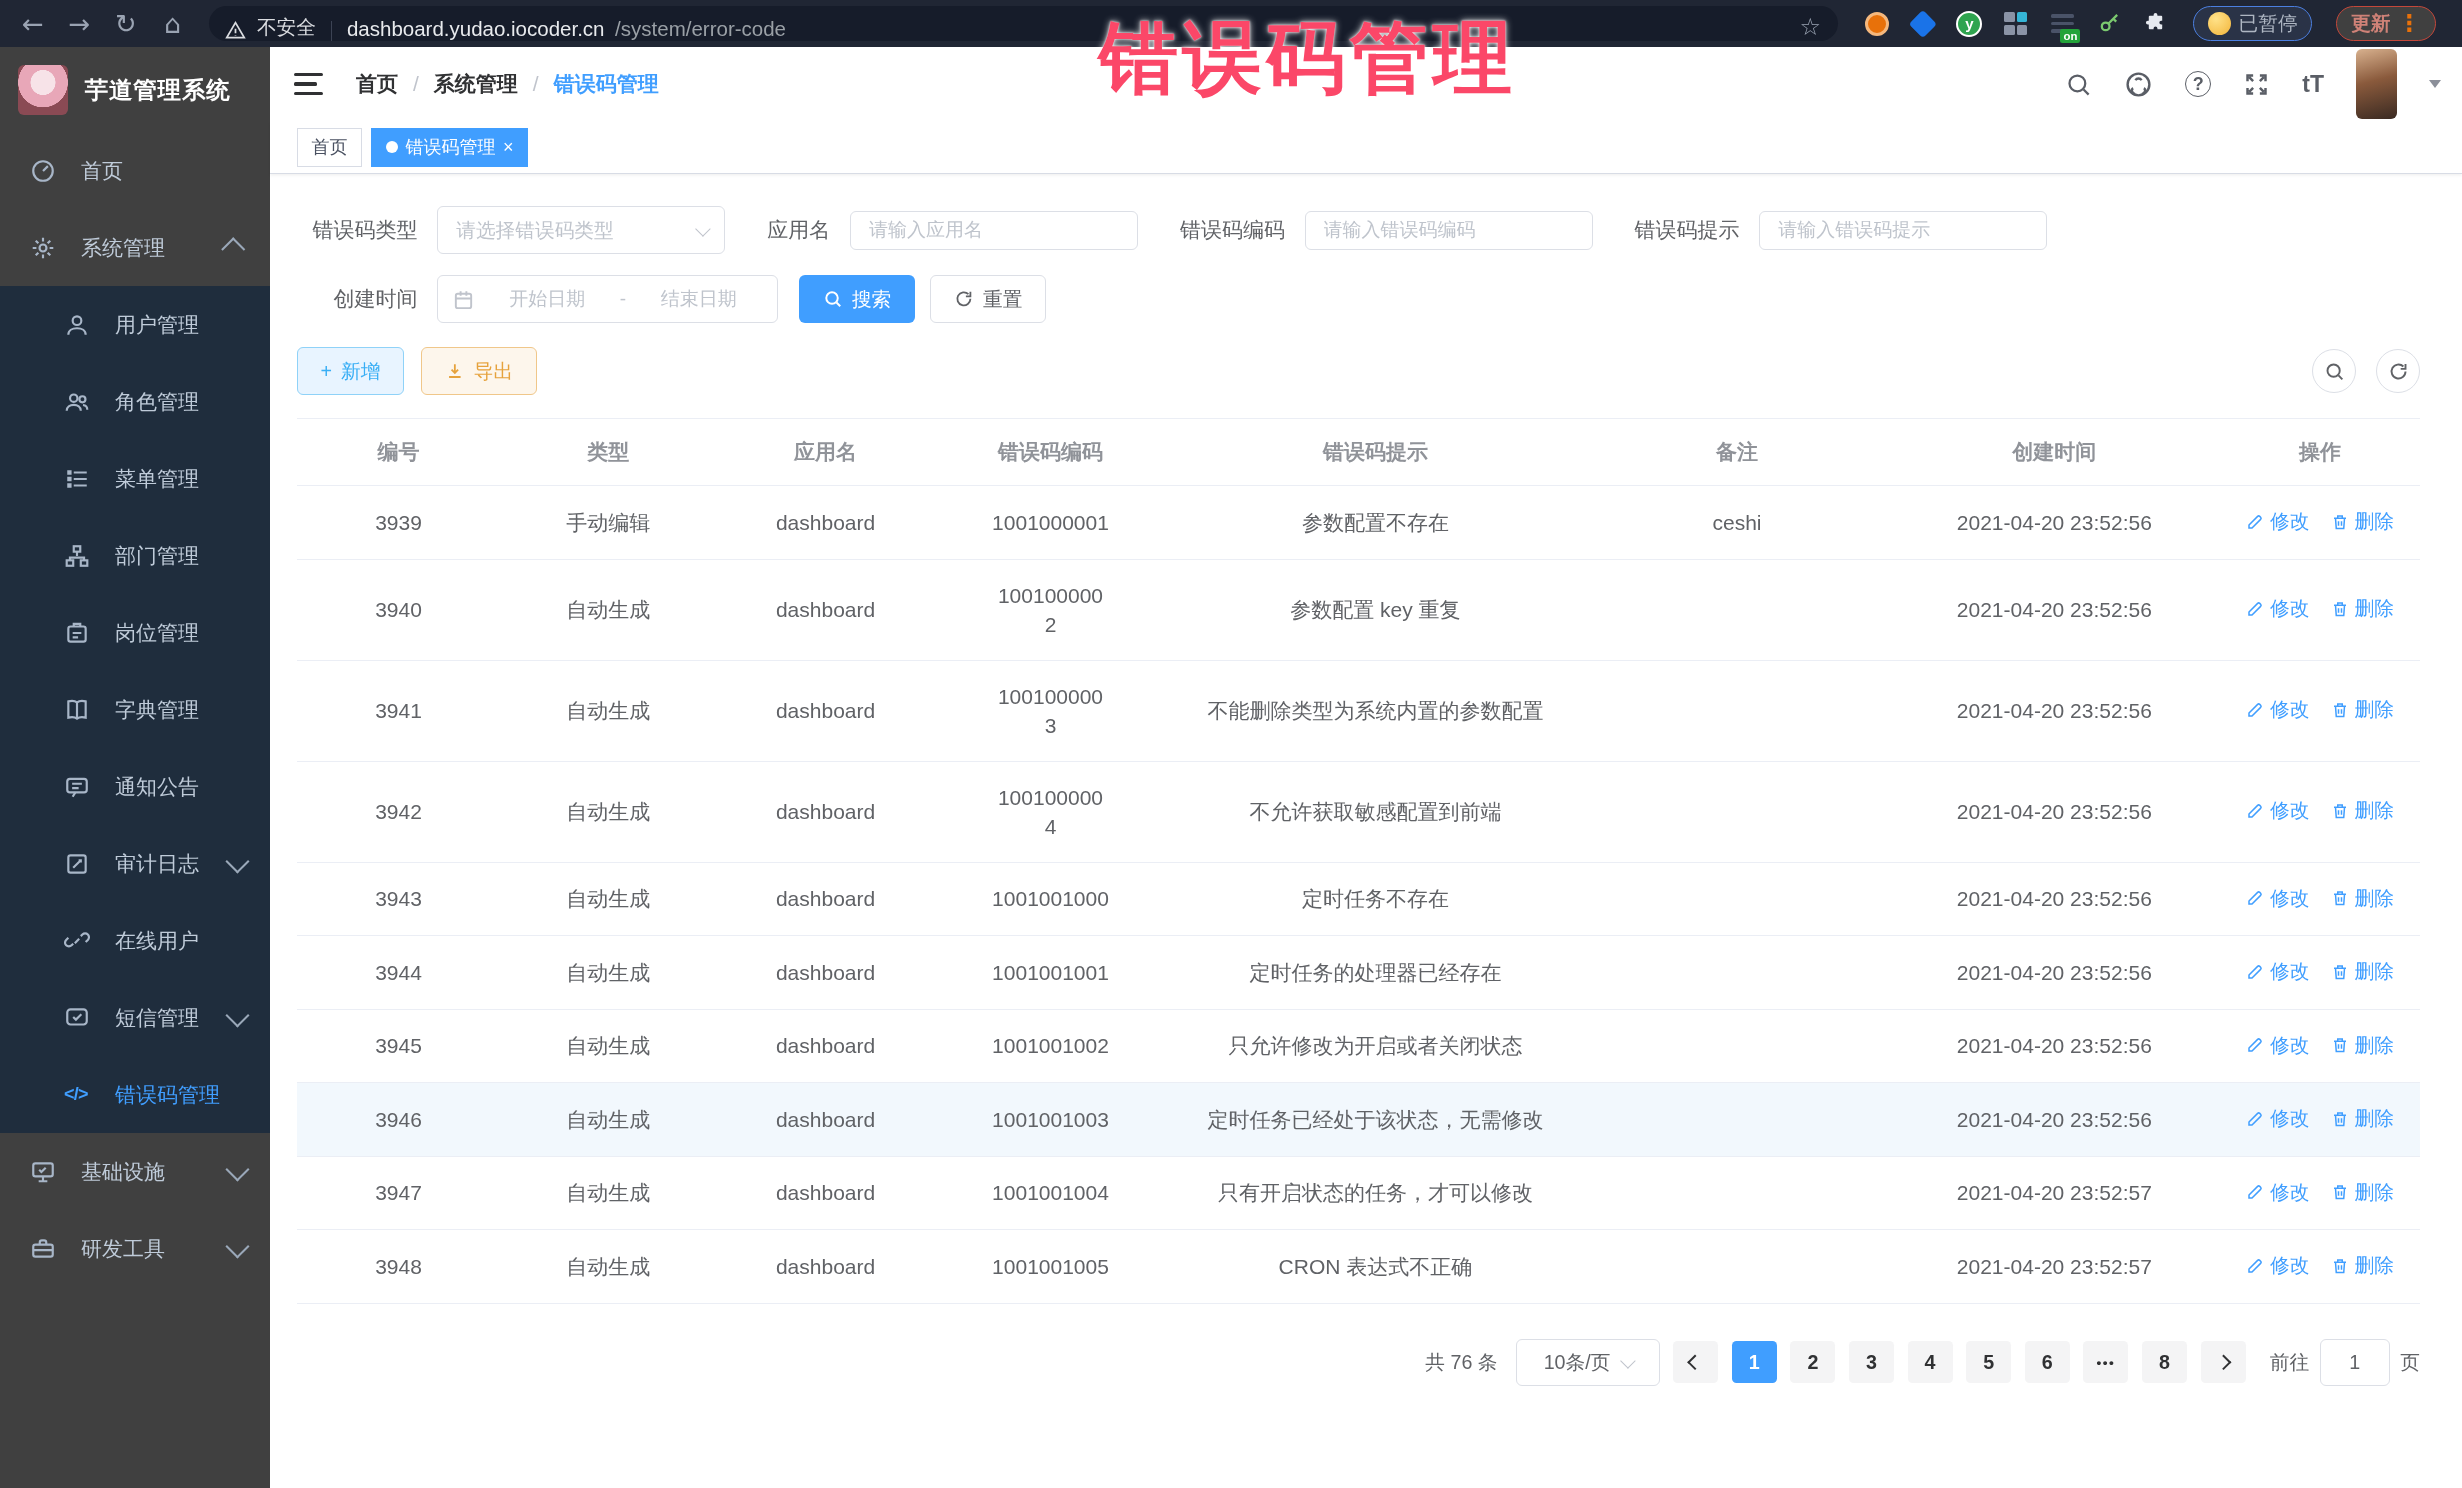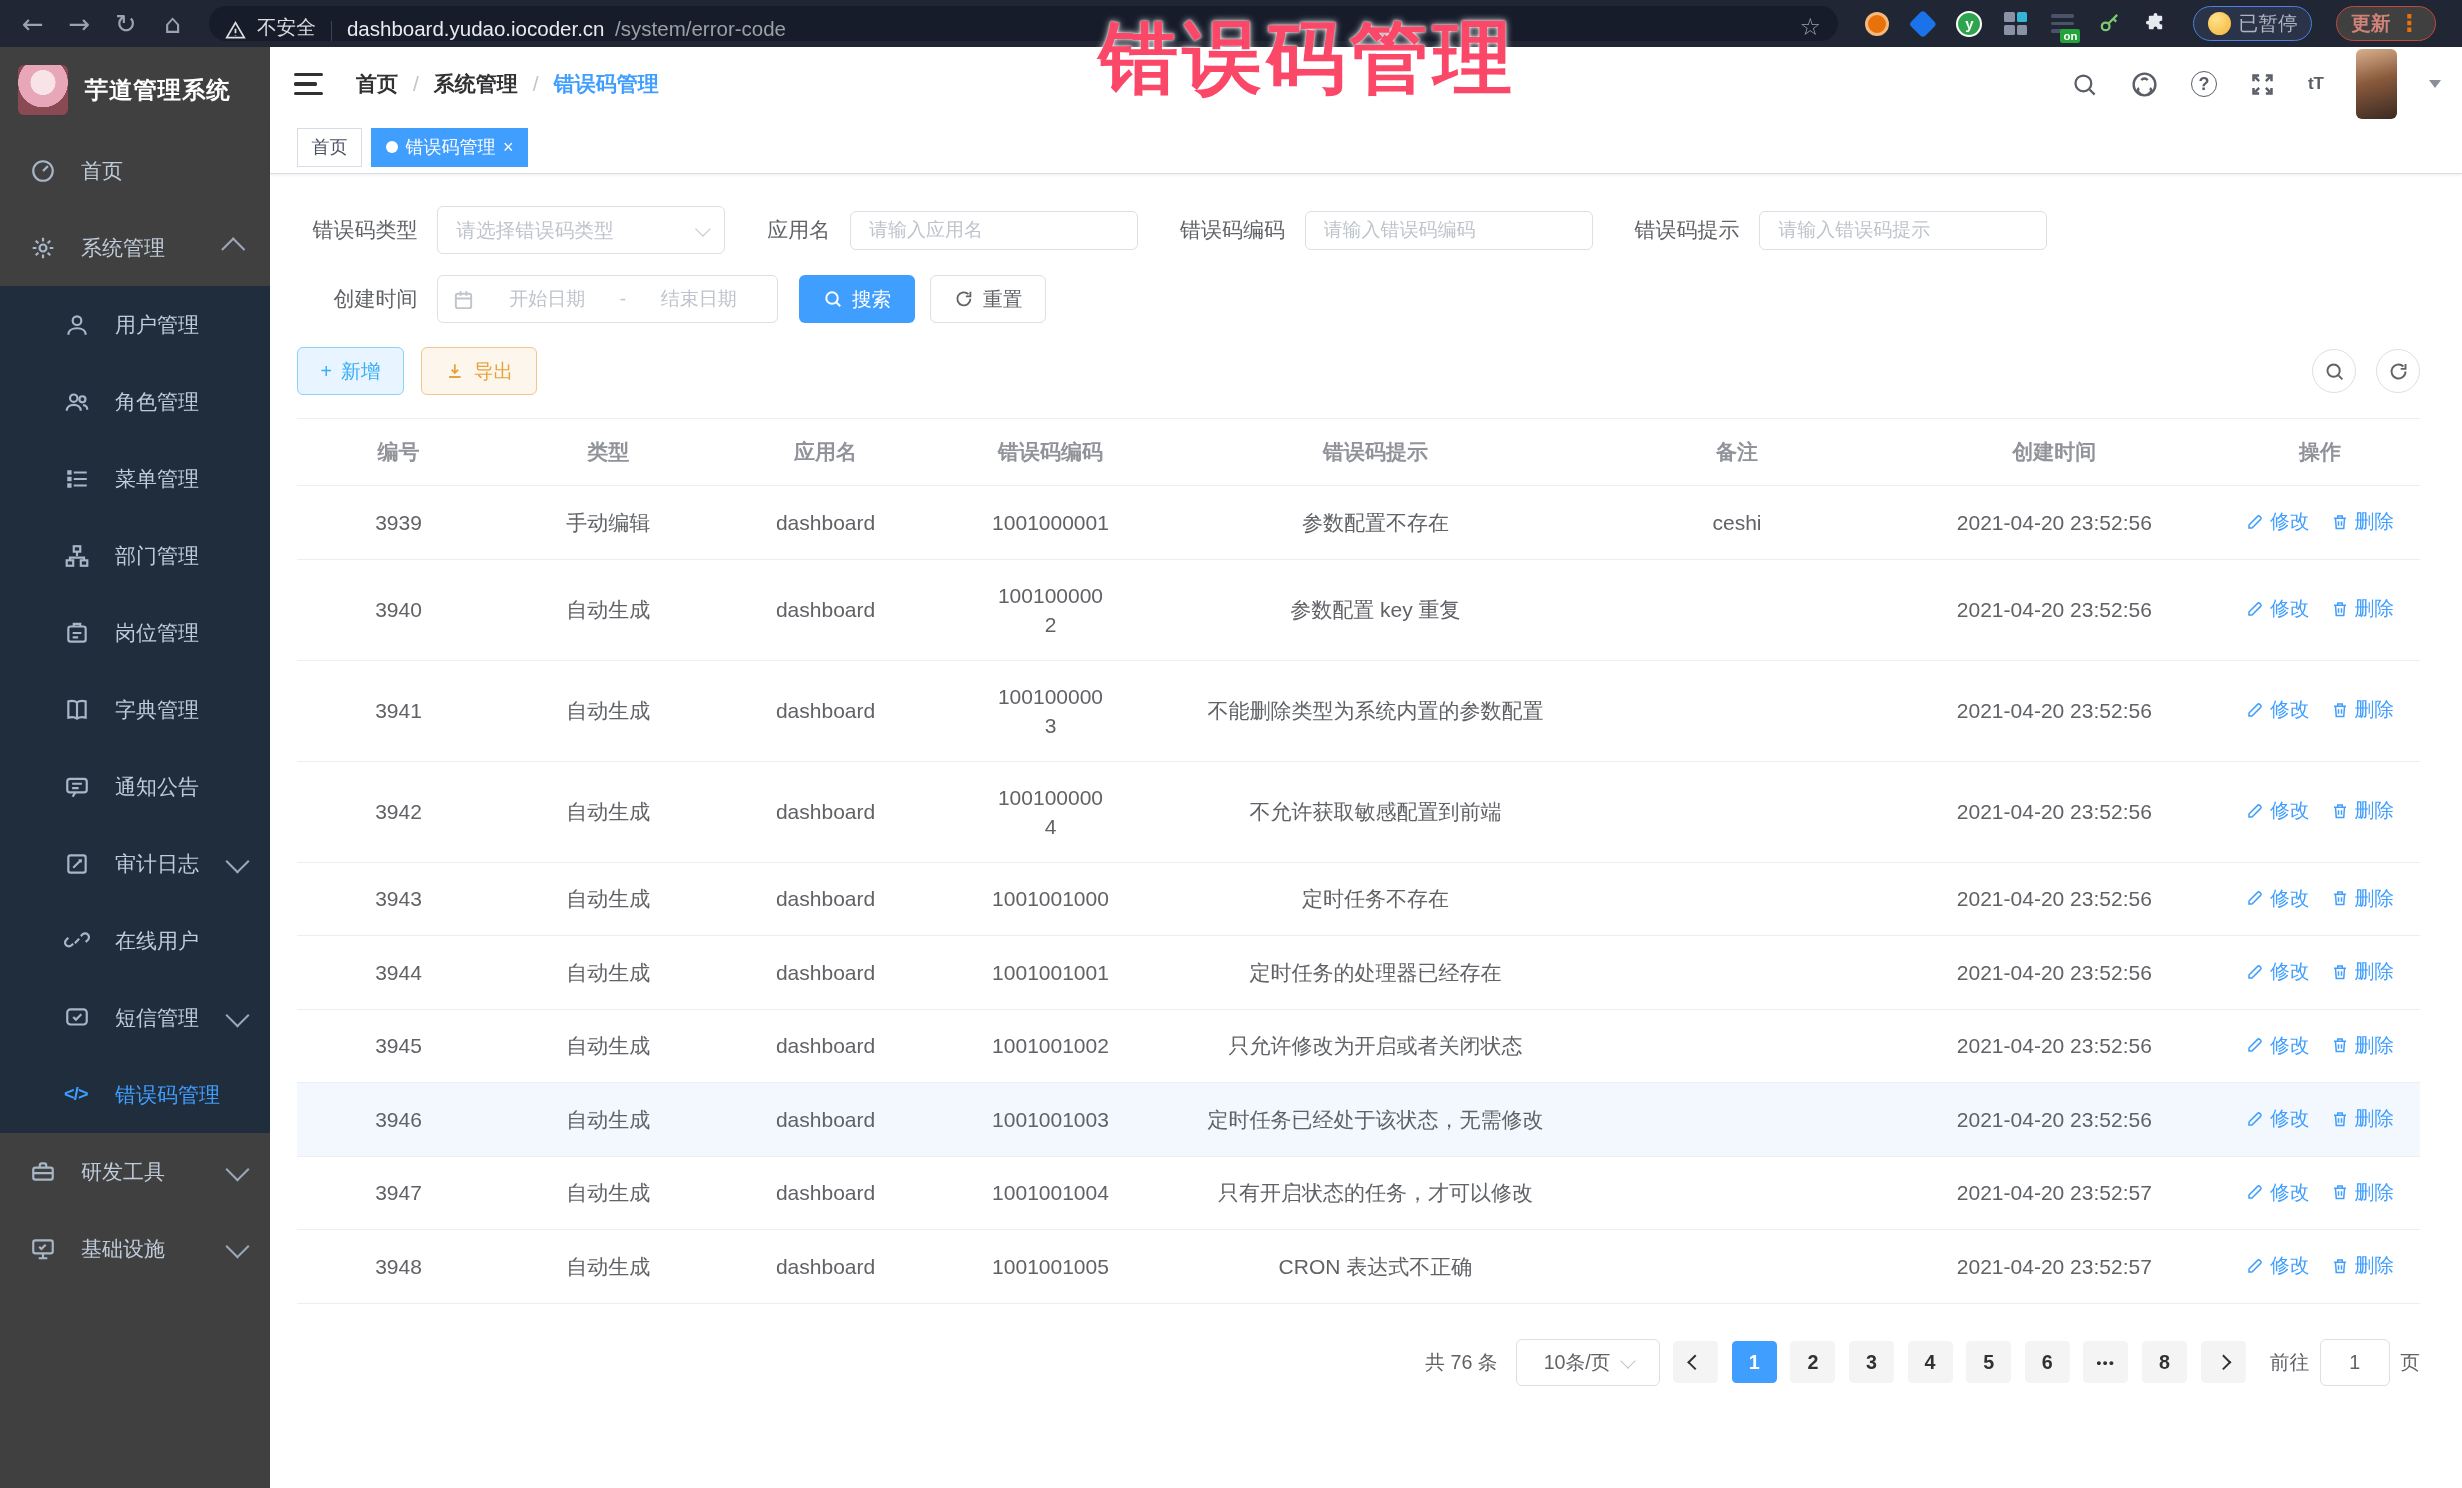--- a/index.html
+++ b/index.html
@@ -67,21 +67,21 @@
   .hamburger { margin-left:24px; display:flex; flex-direction:column; gap:6px; cursor:pointer; }
   .hamburger i { width:29px; height:3.4px; background:#303133; border-radius:1.5px; }
   .hamburger i:nth-child(2){ width:23px; }
   .breadcrumb { margin-left:33px; display:flex; align-items:center; gap:15px; font-size:21px; }
   .bc-item { color:#303133; font-weight:700; }
   .bc-sep { color:#c0c4cc; font-weight:400; }
   .bc-item.current { color:#409eff; font-weight:600; }
   .nav-right { margin-left:auto; display:flex; align-items:center; gap:32px; padding-right:21px; }
   .nico { color:#5a5e66; }
   .help-circle { width:26px; height:26px; border:1.9px solid #5a5e66; border-radius:50%; display:flex; align-items:center; justify-content:center; font-size:18px; font-weight:700; color:#5a5e66; }
-  .font-size-ic { font-size:17px; font-weight:700; color:#5a5e66;text-align:center; }
+  .font-size-ic { font-size:23px; font-weight:700; color:#5a5e66;text-align:center; }
   .user-avatar { width:41px; height:70px; border-radius:6px; background:linear-gradient(160deg,#caa 灰, #000); background:linear-gradient(165deg,#d8b18e 0%,#8a5a3c 45%,#3a2a22 100%); }
   .nav-caret { width:0; height:0; border-left:6.8px solid transparent; border-right:6.8px solid transparent; border-top:8.3px solid #8b8f99; }
 
   
   .tagsbar { height:53px; border-bottom:0.8px solid #d8dce5; box-shadow:0 1.5px 3px rgba(0,0,0,.06); display:flex; align-items:center; gap:9px; padding-left:27px; flex:none; }
   .tag { height:39px; display:flex; align-items:center; gap:7.6px; padding:0 13.6px; border:0.8px solid #d8dce5; background:#fff; color:#495060; font-size:18px; cursor:pointer; }
   .tag.active { background:#409eff; border-color:#409eff; color:#fff; }
   .tag-dot { width:12px; height:12px; border-radius:50%; background:#fff; }
   .tag-close { font-size:18px; }
 
@@ -343,36 +343,36 @@
       </div>
 
       <div class="mi sub active">
         <span class="mic code-glyph">&lt;/&gt;</span>
         <span class="lbl">错误码管理</span>
       </div>
 
       <div class="mi">
         <span class="mic">
             <svg width="26" height="26" viewBox="0 0 24 24" fill="none" stroke="currentColor" stroke-width="2">
+              <rect x="3" y="4" width="18" height="12" rx="2"></rect>
+              <path d="M8 20.5h8M12 16v4.5M8.5 10l2 2 4-4"></path>
+            </svg>
+          </span>
+        <span class="lbl">基础设施</span>
+        <span class="chev down"></span>
+      </div>
+
+      <div class="mi">
+        <span class="mic">
+            <svg width="26" height="26" viewBox="0 0 24 24" fill="none" stroke="currentColor" stroke-width="2">
               <rect x="3" y="8" width="18" height="11" rx="2"></rect>
               <path d="M9 8V6a2 2 0 0 1 2-2h2a2 2 0 0 1 2 2v2M3 13h18"></path>
             </svg>
           </span>
         <span class="lbl">研发工具</span>
-        <span class="chev down"></span>
-      </div>
-
-      <div class="mi">
-        <span class="mic">
-            <svg width="26" height="26" viewBox="0 0 24 24" fill="none" stroke="currentColor" stroke-width="2">
-              <rect x="3" y="4" width="18" height="12" rx="2"></rect>
-              <path d="M8 20.5h8M12 16v4.5M8.5 10l2 2 4-4"></path>
-            </svg>
-          </span>
-        <span class="lbl">基础设施</span>
         <span class="chev down"></span>
       </div>
 
     </div>
   </aside>
 
   <div class="main">
 
     <div class="navbar">
       <span class="hamburger">

